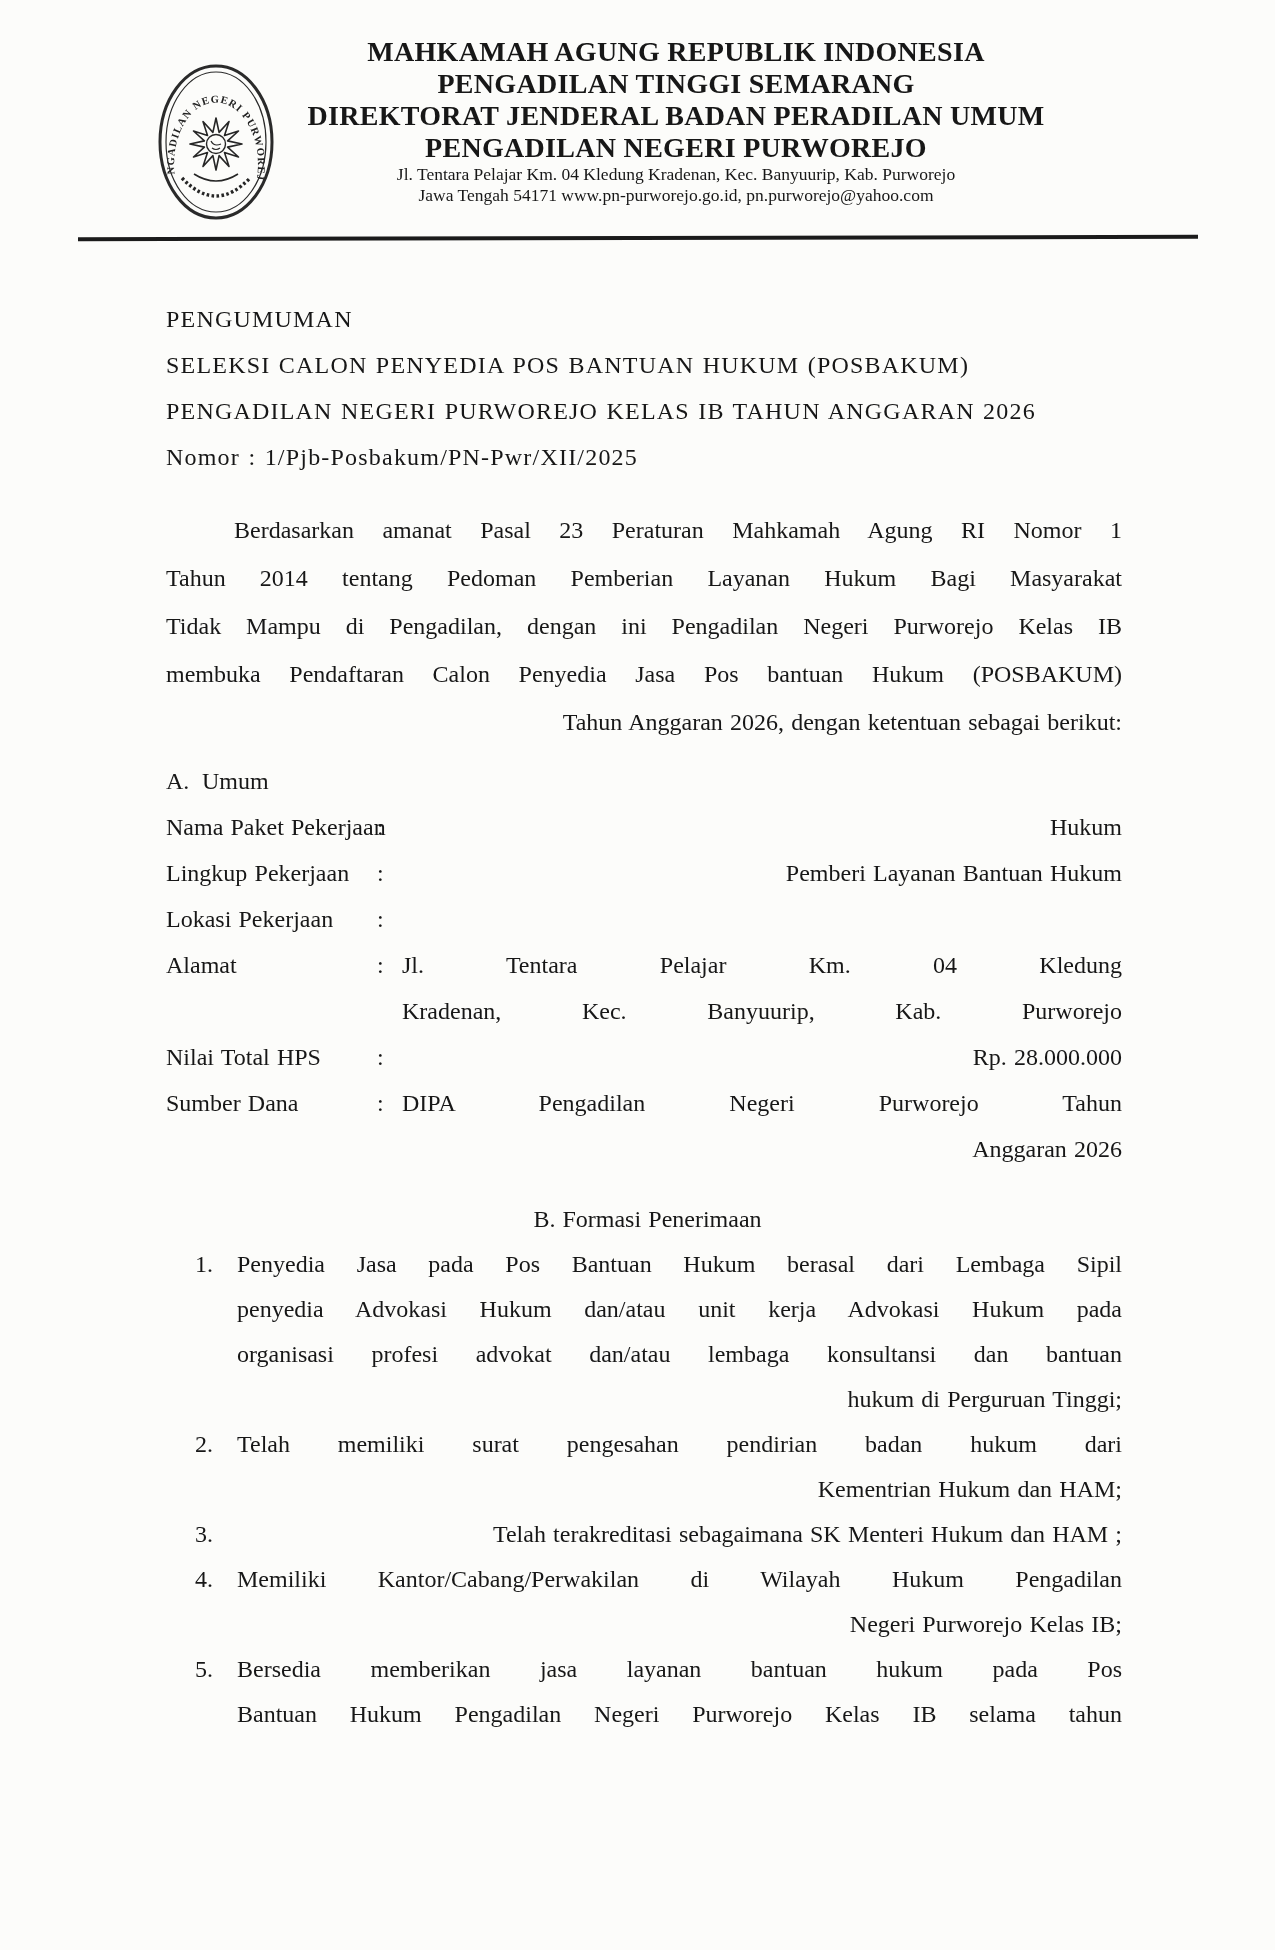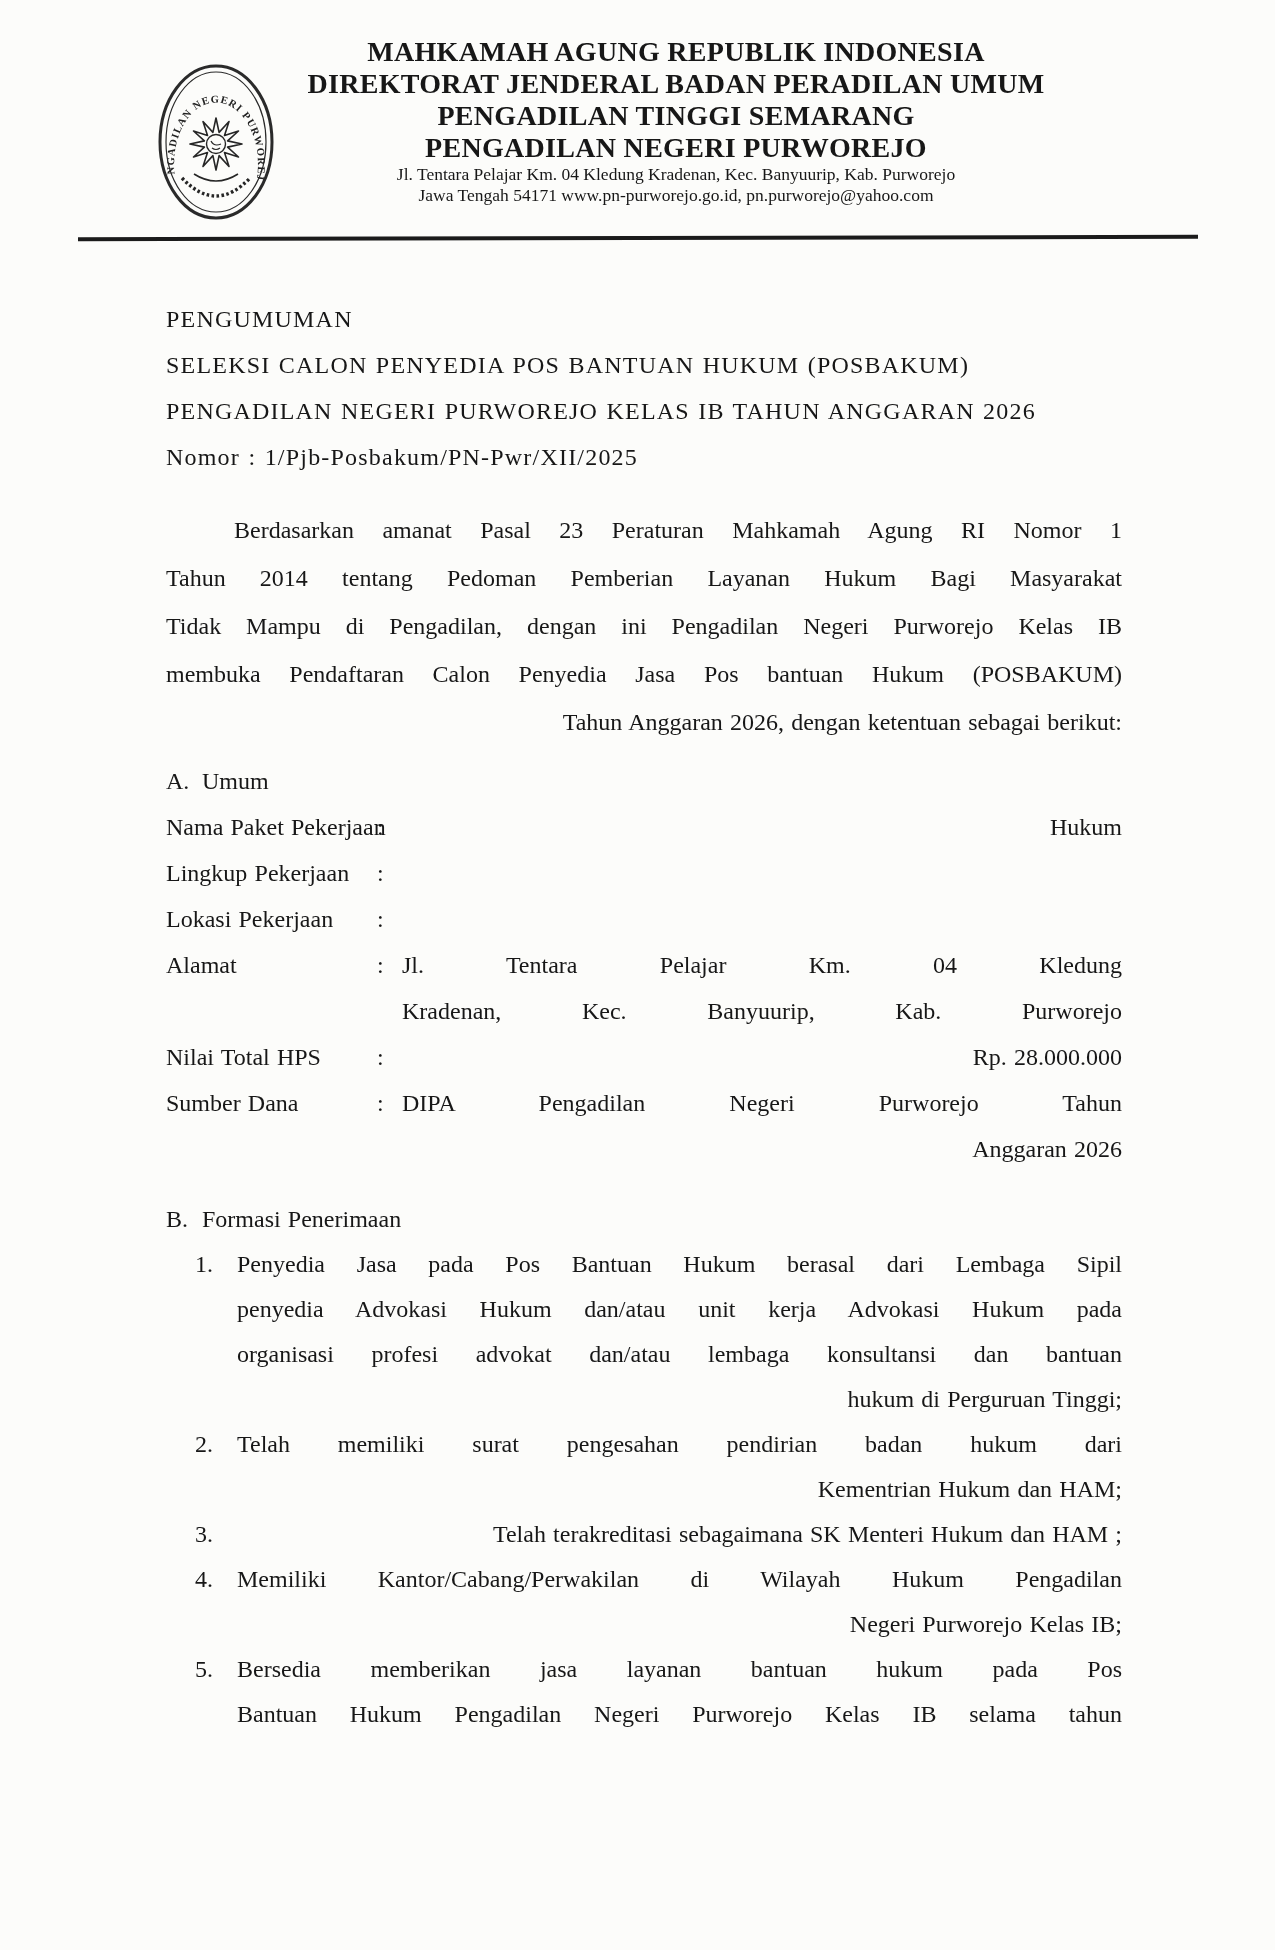--- a/index.html
+++ b/index.html
@@ -22,21 +22,21 @@
   
   .main{padding:0 153px 0 166px;font-size:24px;word-spacing:1.2px;}
   .title-block{margin-top:56px;line-height:46px;letter-spacing:1.2px;}
   .title-block div{white-space:nowrap;}
   .intro{margin-top:26px;line-height:48px;}
   .intro .jl:first-child{text-indent:68px;}
   .jl{text-align:justify;text-align-last:justify;}
   .ll{text-align:right;}
   .sec-heading{margin-top:12px;line-height:46px;}
   .sec-heading .letter{display:inline-block;width:36px;}
-  .sec-heading.b{margin-top:24px;}
+  .sec-heading.b{margin-top:24px;text-align:center;}
   .kv-row{display:grid;grid-template-columns:211px 25px 1fr;line-height:46px;}
   .kv-label{white-space:nowrap;}
   .items{margin-left:29px;}
   .item{display:grid;grid-template-columns:42px 1fr;line-height:45px;}
   .item-num{}
 </style>
 </head>
 <body>
 
 <div class="page">
@@ -50,22 +50,22 @@
         <textPath href="#sealArc" startOffset="50%" text-anchor="middle">PENGADILAN NEGERI PURWOREJO</textPath>
       </text>
       <path fill="none" stroke="#262626" stroke-width="1.6" stroke-linejoin="round" d="M86,82 L71.6,78.9 L82.5,69 L68.5,73.5 L73,59.5 L63.1,70.4 L60,56 L56.9,70.4 L47,59.5 L51.5,73.5 L37.5,69 L48.4,78.9 L34,82 L48.4,85.1 L37.5,95 L51.5,90.5 L47,104.5 L56.9,93.6 L60,108 L63.1,93.6 L73,104.5 L68.5,90.5 L82.5,95 L71.6,85.1 Z"></path>
       <circle cx="60" cy="82" r="9.5" fill="none" stroke="#262626" stroke-width="1.4"></circle>
       <path d="M55,79 q3,6 10,3 M56,86 q4,3 8,0" fill="none" stroke="#262626" stroke-width="1.2"></path>
       <path d="M 38,112 Q 60,126 82,112" fill="none" stroke="#262626" stroke-width="1.6"></path>
       <path d="M 26,116 Q 60,152 94,116" fill="none" stroke="#262626" stroke-width="3.4" stroke-dasharray="2.6 2.4"></path>
     </svg>
     <div class="head-text">
       <div class="head-line">MAHKAMAH AGUNG REPUBLIK INDONESIA</div>
+      <div class="head-line">PENGADILAN TINGGI SEMARANG</div>
       <div class="head-line">DIREKTORAT JENDERAL BADAN PERADILAN UMUM</div>
-      <div class="head-line">PENGADILAN TINGGI SEMARANG</div>
       <div class="head-line">PENGADILAN NEGERI PURWOREJO</div>
       <div class="head-addr">Jl. Tentara Pelajar Km. 04 Kledung Kradenan, Kec. Banyuurip, Kab. Purworejo</div>
       <div class="head-addr">Jawa Tengah 54171 www.pn-purworejo.go.id, pn.purworejo@yahoo.com</div>
     </div>
     <div class="rule"></div>
   </div>
 
   <div class="main">
 
     <div class="title-block">
@@ -91,20 +91,23 @@
       <div class="kv-row">
         <div class="kv-label">Nama Paket Pekerjaan</div>
         <div class="kv-colon">:</div>
         <div>
           <div class="ll">Hukum</div>
         </div>
       </div>
       <div class="kv-row">
         <div class="kv-label">Lingkup Pekerjaan</div>
         <div class="kv-colon">:</div>
+        <div>
+          <div class="ll">Pemberi Layanan Bantuan Hukum</div>
+        </div>
       </div>
       <div class="kv-row">
         <div class="kv-label">Lokasi Pekerjaan</div>
         <div class="kv-colon">:</div>
       </div>
       <div class="kv-row">
         <div class="kv-label">Alamat</div>
         <div class="kv-colon">:</div>
         <div>
           <div class="jl">Jl. Tentara Pelajar Km. 04 Kledung</div>

